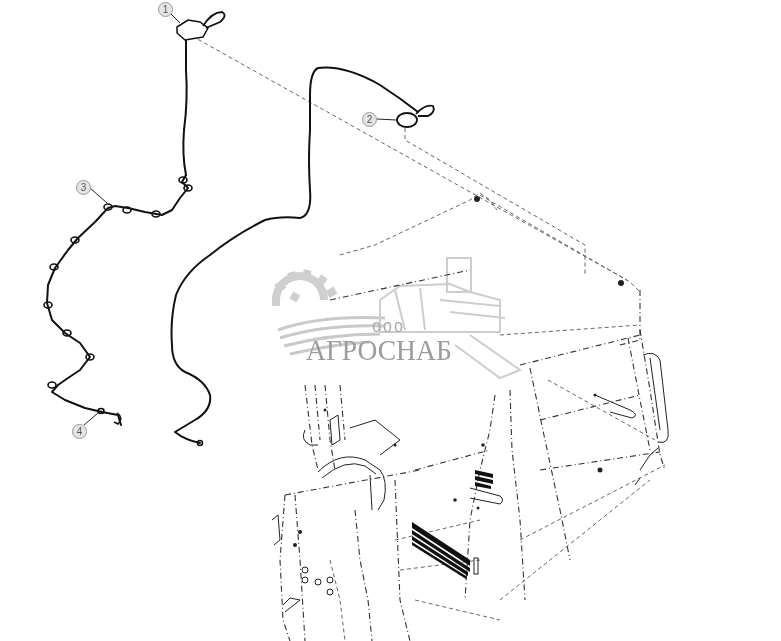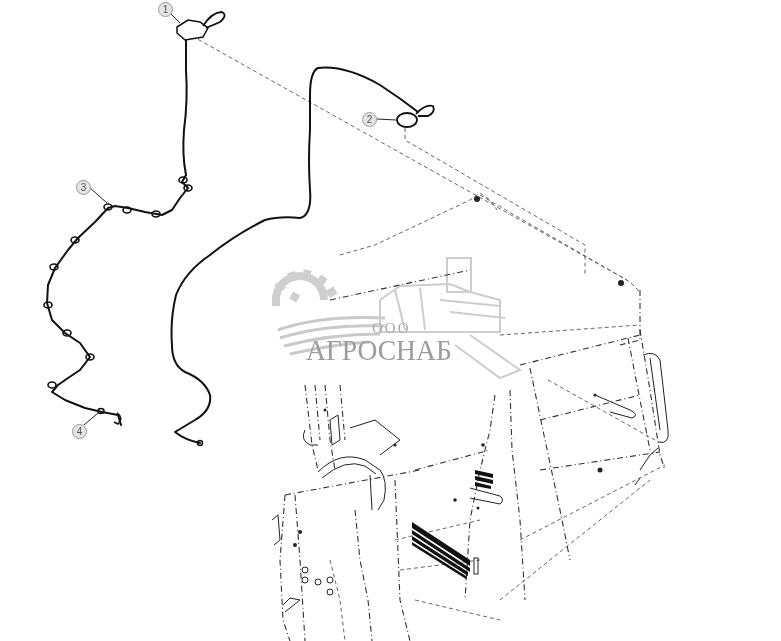--- a/index.html
+++ b/index.html
@@ -6,21 +6,21 @@
     body { width: 781px; height: 641px; overflow: hidden; position: relative;
            font-family: "Liberation Sans", sans-serif; }
     .canvas { position: absolute; left: 0; top: 0; width: 781px; height: 641px; }
     svg { position: absolute; left: 0; top: 0; }
     .callout { position: absolute; width: 13px; height: 13px; border-radius: 50%;
                background: #e4e4e4; border: 1px solid #9a9a9a; color: #555;
                font-size: 10px; line-height: 13px; text-align: center;
                font-family: "Liberation Sans", sans-serif; cursor: pointer; }
     .wm { position: absolute; pointer-events: none; }
     .wm-ooo { position: absolute; left: 372px; top: 320px; font-size: 15px;
-              letter-spacing: 2px; color: #a8a8a8; font-family: Liberation Serif, serif; }
+              letter-spacing: 2px; color: #a8a8a8; font-family: Liberation Mono, monospace; }
     .wm-name { position: absolute; left: 306px; top: 334px; font-size: 29px;
                color: #9c9c9c; font-family: "Liberation Serif", serif; letter-spacing: 0px;
                transform: scaleX(0.95); transform-origin: left; }
     .cable { fill: none; stroke: #111; stroke-width: 2; stroke-linecap: round; stroke-linejoin: round; }
     .thin { fill: none; stroke: #222; stroke-width: 1; }
     .dash { fill: none; stroke: #555; stroke-width: 0.9; stroke-dasharray: 4 3; }
     .dash2 { fill: none; stroke: #333; stroke-width: 1.1; stroke-dasharray: 6 3 1 3; }
     .dot { fill: #222; }
   </style>
 </head>

